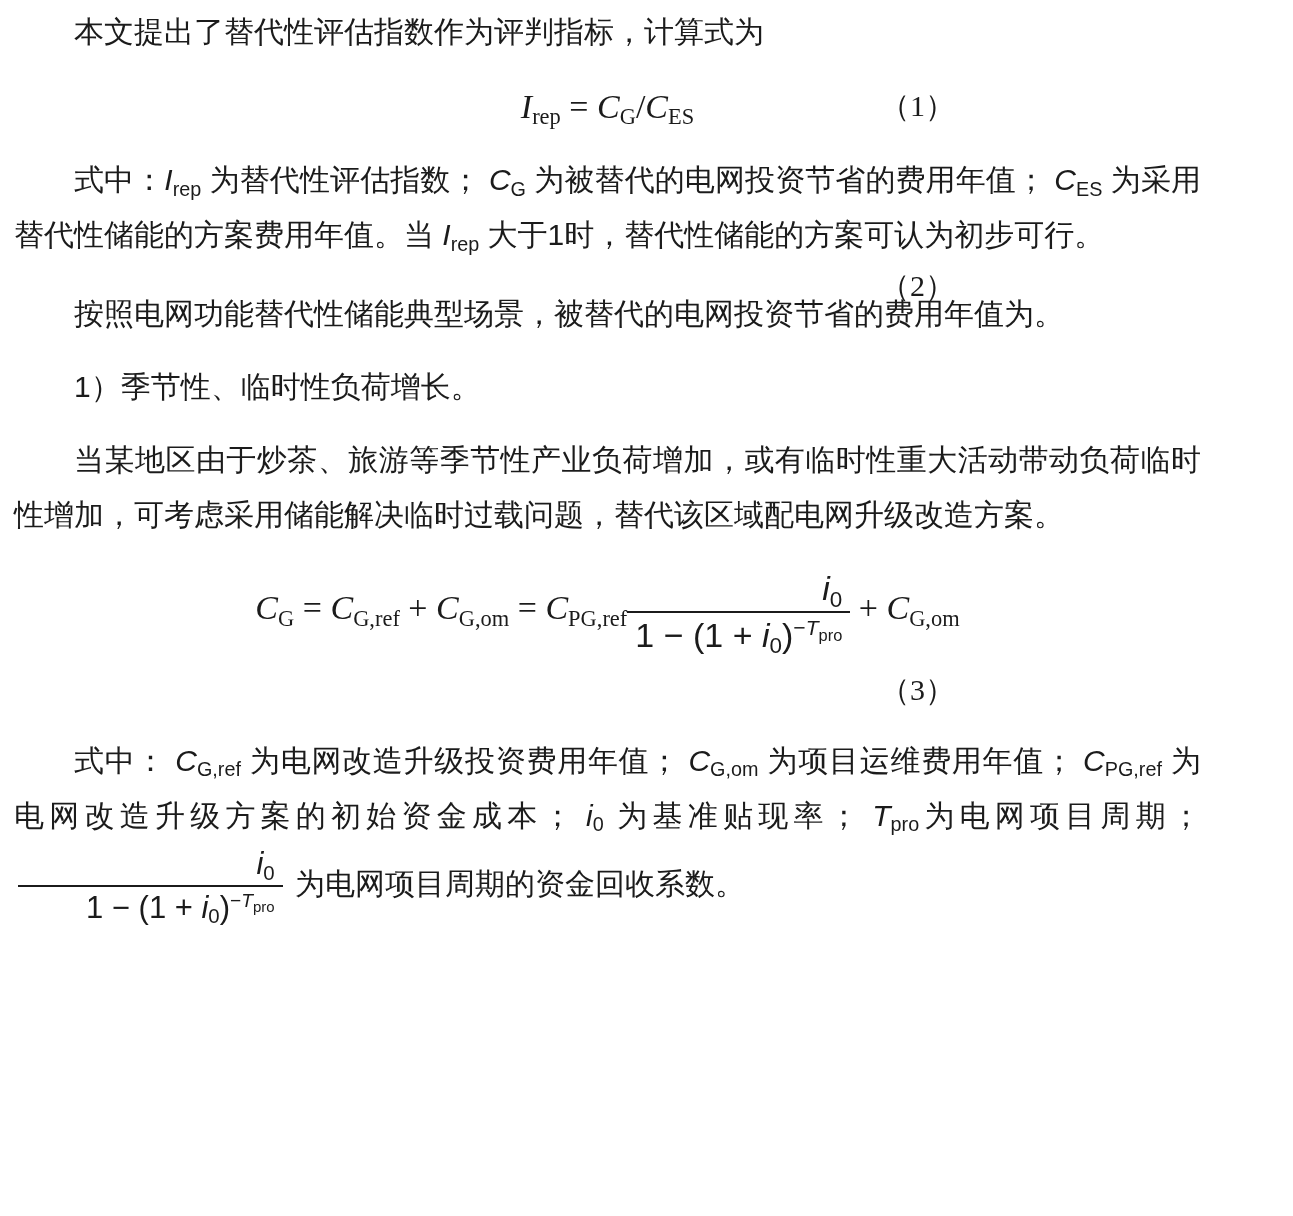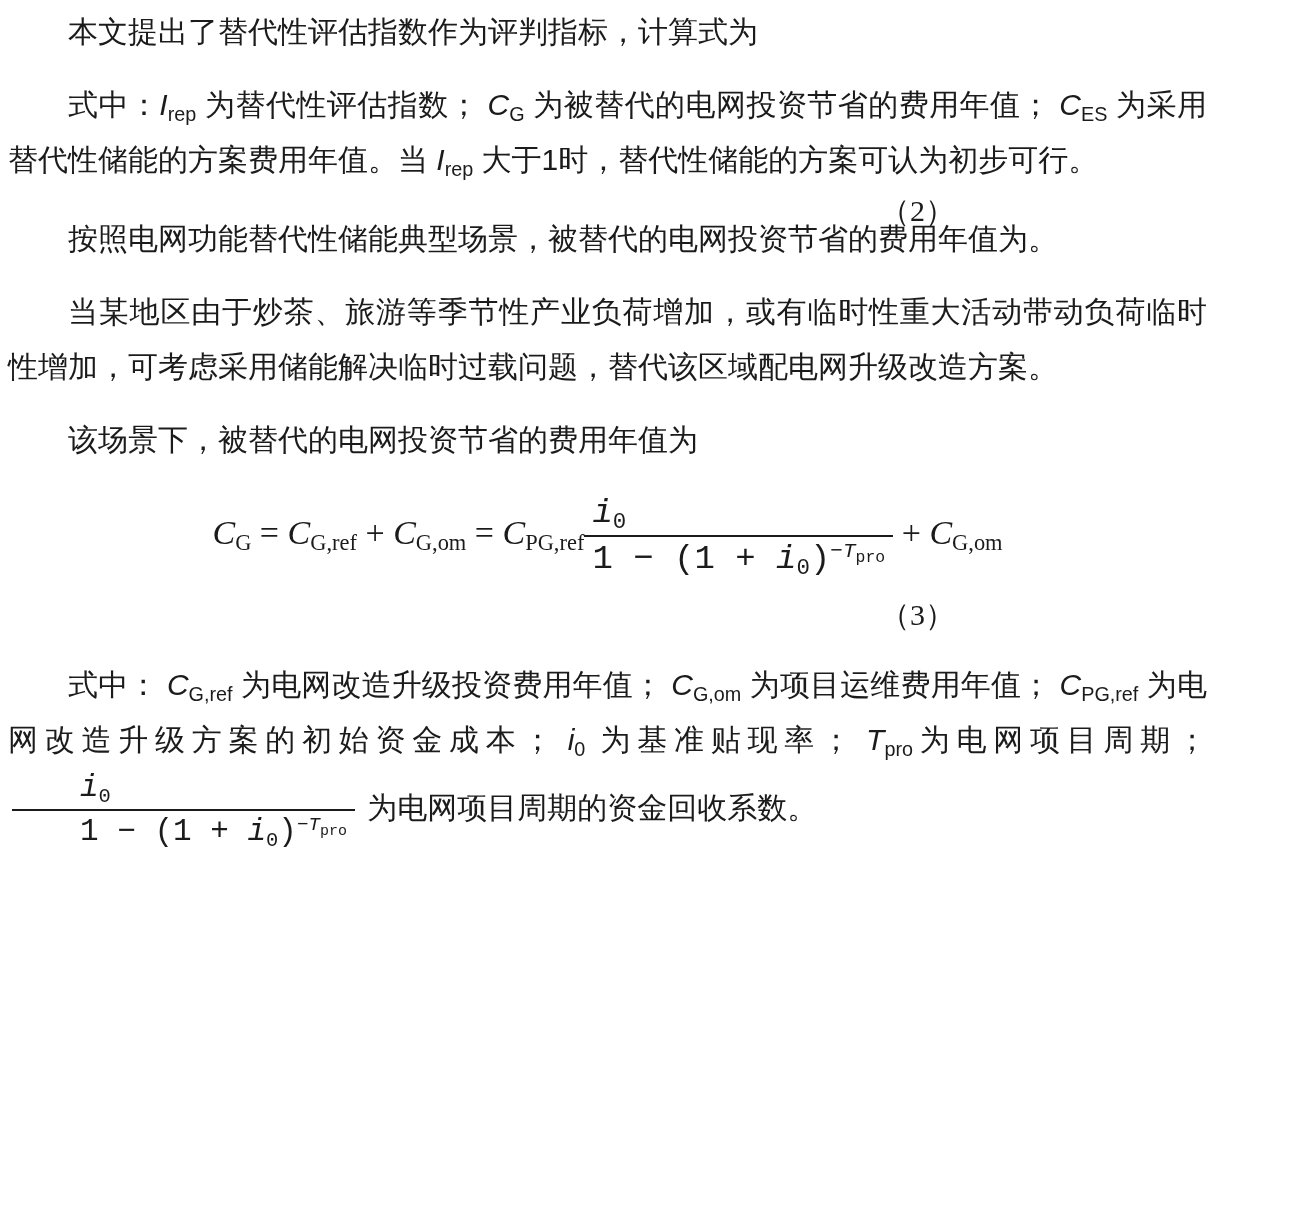--- a/index.html
+++ b/index.html
@@ -11,21 +11,21 @@
     width: 1293px;
     min-height: 1216px;
     box-sizing: border-box;
     padding: 4px 80px 20px 2px;
     color: #1b1b1b;
     font-family: "Liberation Sans", "DejaVu Sans", sans-serif;
     font-size: 30px;
     line-height: 55px;
   }
   .para {
-    margin: 18px 6px;
+    margin: 18px 12px;
     text-indent: 2em;
     text-align: justify;
   }
   .para:first-child { margin-top: 0; }
 
   
   .var { white-space: nowrap; }
   .vbase { font-style: italic; }
   sub.vsub {
     font-style: normal;
@@ -66,37 +66,38 @@
   .equation.number-below .eq-number {
     top: auto;
     bottom: 0;
     transform: none;
   }
 
   
   .frac {
     display: inline-block;
     vertical-align: middle;
-    text-align: left;
-    font-family: Liberation Mono, monospace;
+    text-align: right;
+    font-family: Liberation Sans, sans-serif;
     line-height: 1.3;
   }
   .para .frac { font-size: 31px; line-height: 1.35; margin: 0 4px; }
   .fnum { display: block; padding: 0 8px; }
   .fden {
     display: block;
     border-top: 2px solid currentColor;
     padding: 0 8px;
   }
 </style>
 </head>
 <body>
 
 <main class="doc" id="doc-root" style="background: rgb(255, 255, 255); color: rgb(27, 27, 27);">
     <p class="para"><span class="run-text">本文提出了替代性评估指数作为评判指标，计算式为</span></p>
+    <div class="equation"><span class="eq-body"><span class="var"><span class="vbase">I</span><sub class="vsub">rep</sub></span><span class="run-text"> = </span><span class="var"><span class="vbase">C</span><sub class="vsub">G</sub></span><span class="run-text">/</span><span class="var"><span class="vbase">C</span><sub class="vsub">ES</sub></span></span><span class="eq-number">（1）</span></div>
     <p class="para"><span class="run-text">式中：</span><span class="var"><span class="vbase">I</span><sub class="vsub">rep</sub></span><span class="run-text"> 为替代性评估指数； </span><span class="var"><span class="vbase">C</span><sub class="vsub">G</sub></span><span class="run-text"> 为被替代的电网投资节省的费用年值； </span><span class="var"><span class="vbase">C</span><sub class="vsub">ES</sub></span><span class="run-text"> 为采用替代性储能的方案费用年值。当 </span><span class="var"><span class="vbase">I</span><sub class="vsub">rep</sub></span><span class="run-text"> 大于1时，替代性储能的方案可认为初步可行。</span></p>
     <div class="equation"><span class="eq-number">（2）</span></div>
     <p class="para"><span class="run-text">按照电网功能替代性储能典型场景，被替代的电网投资节省的费用年值为。</span></p>
+    <p class="para"><span class="run-text">1）季节性、临时性负荷增长。</span></p>
     <p class="para"><span class="run-text">当某地区由于炒茶、旅游等季节性产业负荷增加，或有临时性重大活动带动负荷临时性增加，可考虑采用储能解决临时过载问题，替代该区域配电网升级改造方案。</span></p>
-    <p class="para"><span class="run-text">该场景下，被替代的电网投资节省的费用年值为</span></p>
     <div class="equation number-below"><span class="eq-body"><span class="var"><span class="vbase">C</span><sub class="vsub">G</sub></span><span class="run-text"> = </span><span class="var"><span class="vbase">C</span><sub class="vsub">G,ref</sub></span><span class="run-text"> + </span><span class="var"><span class="vbase">C</span><sub class="vsub">G,om</sub></span><span class="run-text"> = </span><span class="var"><span class="vbase">C</span><sub class="vsub">PG,ref</sub></span><span class="frac"><span class="fnum"><span class="var"><span class="vbase">i</span><sub class="vsub">0</sub></span></span><span class="fden"><span class="run-text">1 − (1 + </span><span class="var"><span class="vbase">i</span><sub class="vsub">0</sub></span><span class="run-text">)</span><sup class="vsup"><span class="run-text">−</span><span class="var"><span class="vbase">T</span><sub class="vsub">pro</sub></span></sup></span></span><span class="run-text"> + </span><span class="var"><span class="vbase">C</span><sub class="vsub">G,om</sub></span></span><span class="eq-number">（3）</span></div>
     <p class="para"><span class="run-text">式中： </span><span class="var"><span class="vbase">C</span><sub class="vsub">G,ref</sub></span><span class="run-text"> 为电网改造升级投资费用年值； </span><span class="var"><span class="vbase">C</span><sub class="vsub">G,om</sub></span><span class="run-text"> 为项目运维费用年值； </span><span class="var"><span class="vbase">C</span><sub class="vsub">PG,ref</sub></span><span class="run-text"> 为电网改造升级方案的初始资金成本； </span><span class="var"><span class="vbase">i</span><sub class="vsub">0</sub></span><span class="run-text"> 为基准贴现率； </span><span class="var"><span class="vbase">T</span><sub class="vsub">pro</sub></span><span class="run-text">为电网项目周期； </span><span class="frac"><span class="fnum"><span class="var"><span class="vbase">i</span><sub class="vsub">0</sub></span></span><span class="fden"><span class="run-text">1 − (1 + </span><span class="var"><span class="vbase">i</span><sub class="vsub">0</sub></span><span class="run-text">)</span><sup class="vsup"><span class="run-text">−</span><span class="var"><span class="vbase">T</span><sub class="vsub">pro</sub></span></sup></span></span><span class="run-text"> 为电网项目周期的资金回收系数。</span></p>
   </main>
 
 </body></html>

